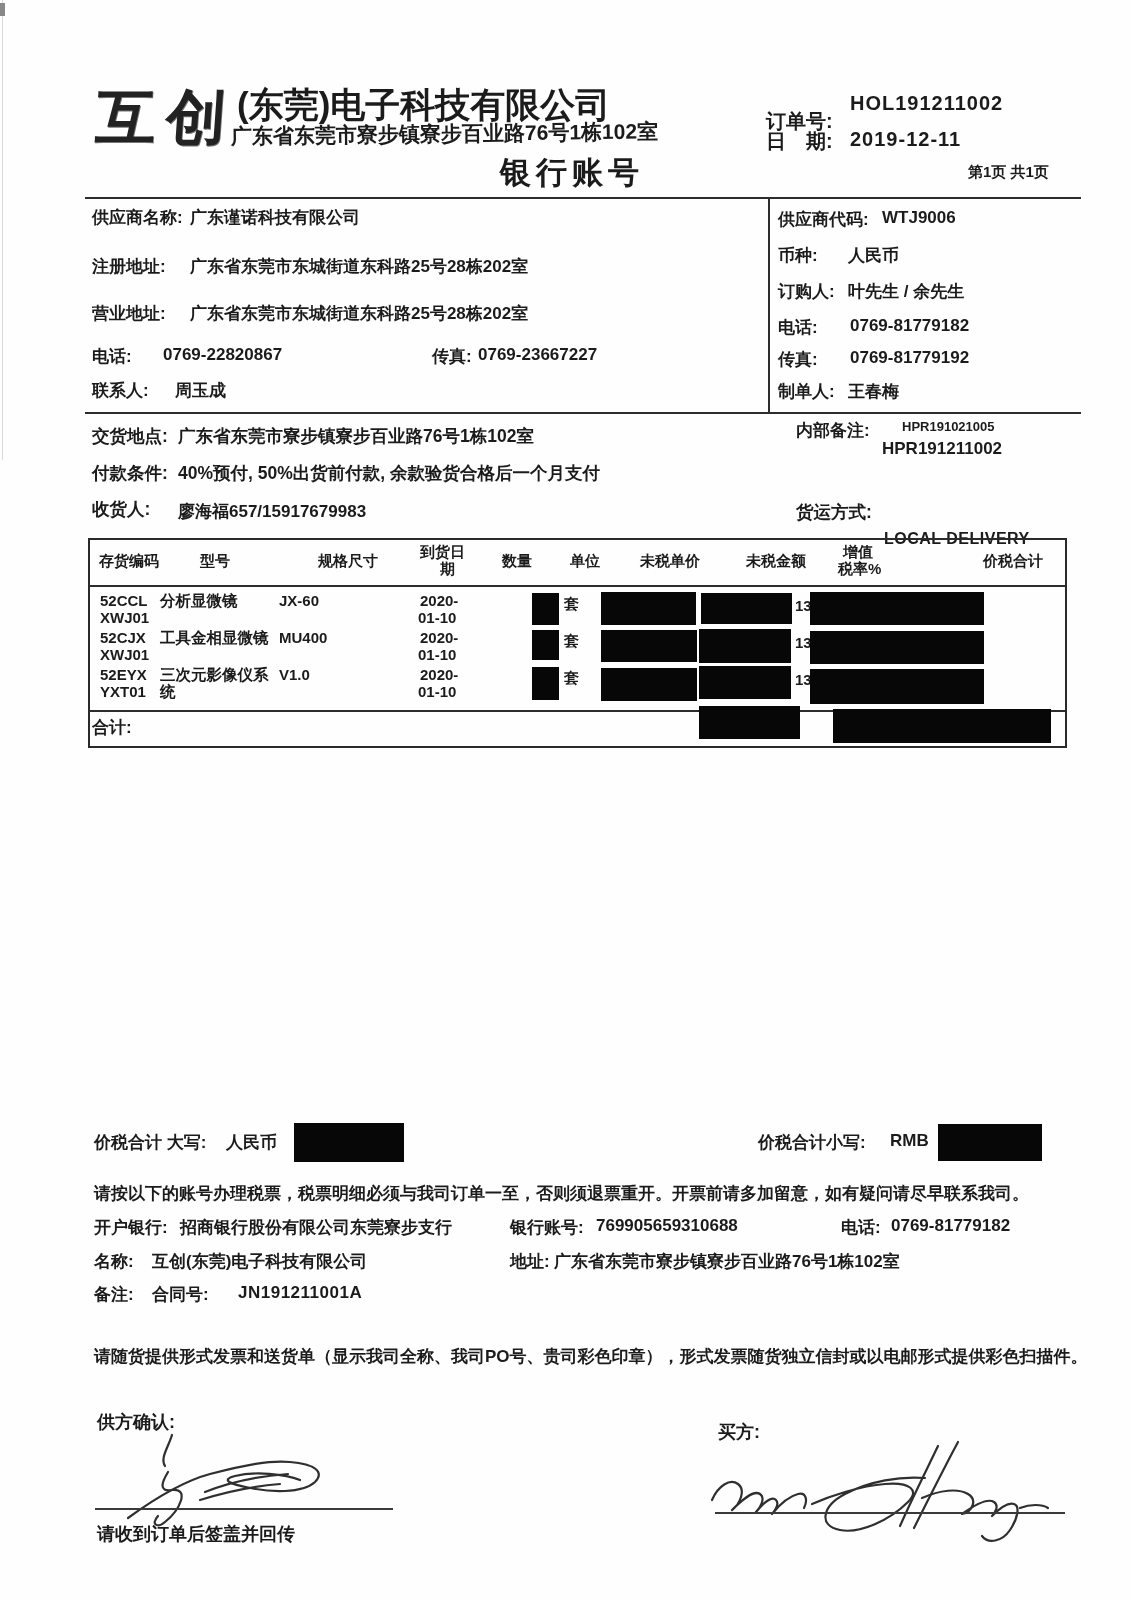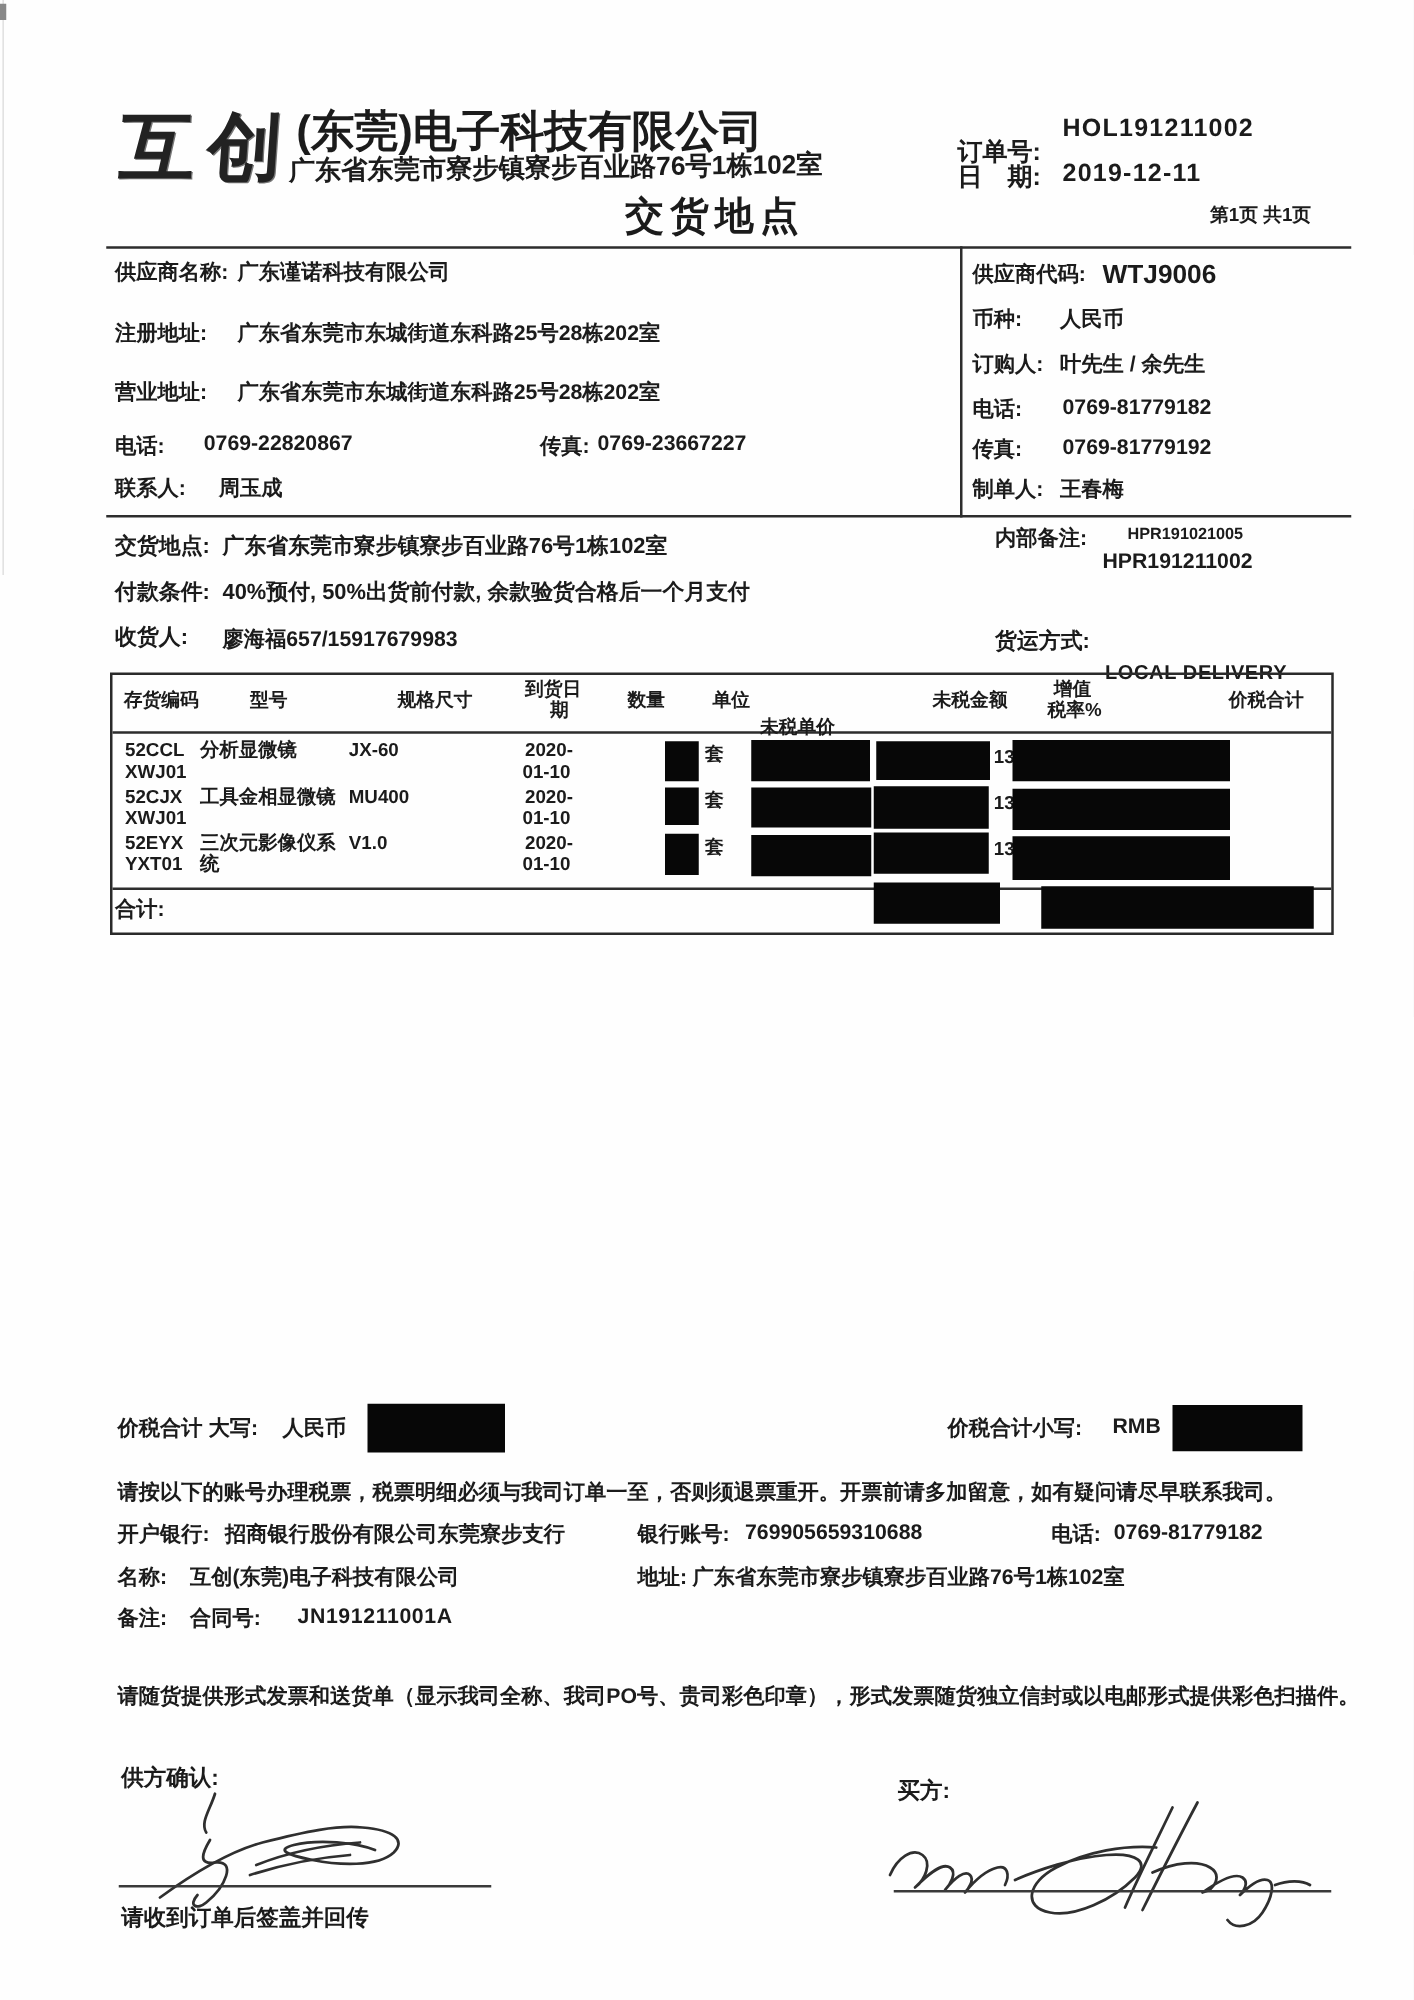--- a/index.html
+++ b/index.html
@@ -35,21 +35,21 @@
 <body>
 
 <div id="page">
 
   <div class="artifact" style="left:2px;top:0;width:1px;height:460px;"></div>
   <div class="artifact" style="left:0;top:3px;width:5px;height:13px;background:#888;"></div>
 
   <div class="abs logo" style="left:96px;top:78px;">互创</div>
   <div class="abs" style="left:237px;top:82px;font-size:35px;white-space:nowrap;">(东莞)电子科技有限公司</div>
   <div class="abs" style="left:231px;top:120px;font-size:21px;white-space:nowrap;transform:rotate(-0.7deg);">广东省东莞市寮步镇寮步百业路76号1栋102室</div>
-  <div class="abs" style="left:500px;top:152px;font-size:31px;letter-spacing:5px;white-space:nowrap;">交货地点</div>
+  <div class="abs" style="left:500px;top:152px;font-size:31px;letter-spacing:5px;white-space:nowrap;">银行账号</div>
 
   <div class="abs lbl" style="left:766px;top:108px;font-size:20px;">订单号:</div>
   <div class="abs val" style="left:850px;top:92px;font-size:20px;letter-spacing:1px;">HOL191211002</div>
   <div class="abs lbl" style="left:766px;top:128px;font-size:20px;">日　期:</div>
   <div class="abs val" style="left:850px;top:128px;font-size:20px;letter-spacing:1px;">2019-12-11</div>
   <div class="abs" style="left:968px;top:163px;font-size:15px;white-space:nowrap;">第1页 共1页</div>
 
   <div class="hline" style="left:85px;top:197px;width:996px;"></div>
   <div class="vline" style="left:768px;top:197px;height:217px;"></div>
   <div class="hline" style="left:85px;top:412px;width:996px;"></div>
@@ -65,21 +65,21 @@
 
   <div class="abs lbl" style="left:92px;top:345px;font-size:17px;">电话:</div>
   <div class="abs val" style="left:163px;top:345px;font-size:17px;">0769-22820867</div>
   <div class="abs lbl" style="left:432px;top:345px;font-size:17px;">传真:</div>
   <div class="abs val" style="left:478px;top:345px;font-size:17px;">0769-23667227</div>
 
   <div class="abs lbl" style="left:92px;top:379px;font-size:17px;">联系人:</div>
   <div class="abs val" style="left:175px;top:379px;font-size:17px;">周玉成</div>
 
   <div class="abs lbl" style="left:778px;top:208px;font-size:17px;">供应商代码:</div>
-  <div class="abs val" style="left:882px;top:208px;font-size:21px;">WTJ9006</div>
+  <div class="abs val" style="left:882px;top:208px;font-size:17px;">WTJ9006</div>
 
   <div class="abs lbl" style="left:778px;top:244px;font-size:17px;">币种:</div>
   <div class="abs val" style="left:848px;top:244px;font-size:17px;">人民币</div>
 
   <div class="abs lbl" style="left:778px;top:280px;font-size:17px;">订购人:</div>
   <div class="abs val" style="left:848px;top:280px;font-size:17px;">叶先生 / 余先生</div>
 
   <div class="abs lbl" style="left:778px;top:316px;font-size:17px;">电话:</div>
   <div class="abs val" style="left:850px;top:316px;font-size:17px;">0769-81779182</div>
 
@@ -109,21 +109,21 @@
   <div class="hline" style="left:90px;top:585px;width:975px;"></div>
   <div class="hline" style="left:90px;top:710px;width:975px;"></div>
 
   <div class="hdr-cell" style="left:99px;top:552px;">存货编码</div>
   <div class="hdr-cell" style="left:200px;top:552px;">型号</div>
   <div class="hdr-cell" style="left:318px;top:552px;">规格尺寸</div>
   <div class="hdr-cell" style="left:420px;top:543px;">到货日</div>
   <div class="hdr-cell" style="left:440px;top:560px;">期</div>
   <div class="hdr-cell" style="left:502px;top:552px;">数量</div>
   <div class="hdr-cell" style="left:570px;top:552px;">单位</div>
-  <div class="hdr-cell" style="left:608px;top:552px;margin-top:21px;">未税单价</div>
+  <div class="hdr-cell" style="left:640px;top:552px;">未税单价</div>
   <div class="hdr-cell" style="left:746px;top:552px;">未税金额</div>
   <div class="hdr-cell" style="left:843px;top:543px;">增值</div>
   <div class="hdr-cell" style="left:838px;top:560px;">税率%</div>
   <div class="hdr-cell" style="left:890px;top:552px;margin-top:46px;">增值税额</div>
   <div class="hdr-cell" style="left:983px;top:552px;">价税合计</div>
 
   <div class="cell" style="left:100px;top:592px;">52CCL</div>
   <div class="cell" style="left:100px;top:609px;">XWJ01</div>
   <div class="cell2" style="left:160px;top:592px;width:115px;font-size:15.5px;">分析显微镜</div>
   <div class="cell" style="left:279px;top:592px;">JX-60</div>

